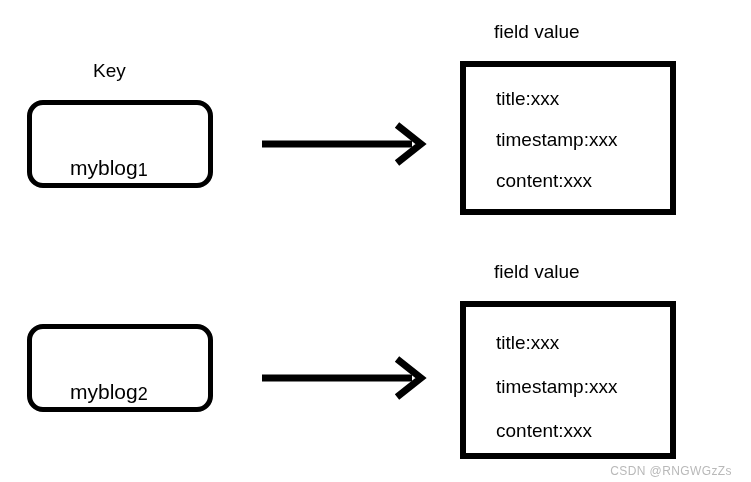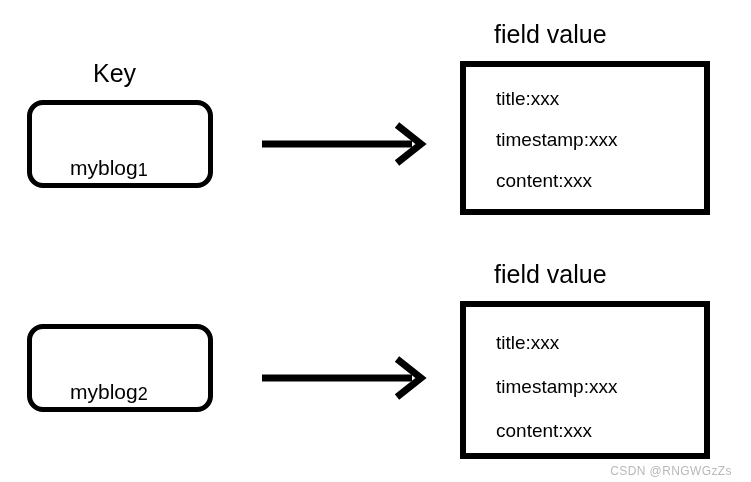--- a/index.html
+++ b/index.html
@@ -18,21 +18,21 @@
   .canvas {
     position: absolute;
     left: 0; top: 0;
     width: 751px;
     height: 482px;
   }
 
   
   .caption {
     position: absolute;
-    font-size: 25px;
+    font-size: 19px;
     line-height: 1;
     color: #000000;
     white-space: nowrap;
   }
   .caption-key        { left: 93px;  top: 61px; text-align: center; }
   .caption-fv-1       { left: 494px; top: 22px; }
   .caption-fv-2       { left: 494px; top: 262px; }
 
   
   .key-box {
@@ -65,21 +65,21 @@
     position: absolute;
     width: 165px;
     height: 44px;
   }
   .arrow-1 { left: 262px; top: 122px; }
   .arrow-2 { left: 262px; top: 356px; }
 
   
   .fv-box {
     position: absolute;
-    width: 250px;
+    width: 216px;
     box-sizing: border-box;
     border: 6px solid #000000;
     background: #ffffff;
   }
   .fv-box-1 { left: 460px; top: 61px;  height: 154px; }
   .fv-box-2 { left: 460px; top: 301px; height: 158px; }
 
   .fv-list {
     padding: 22px 0 0 30px;
     margin: 0;

